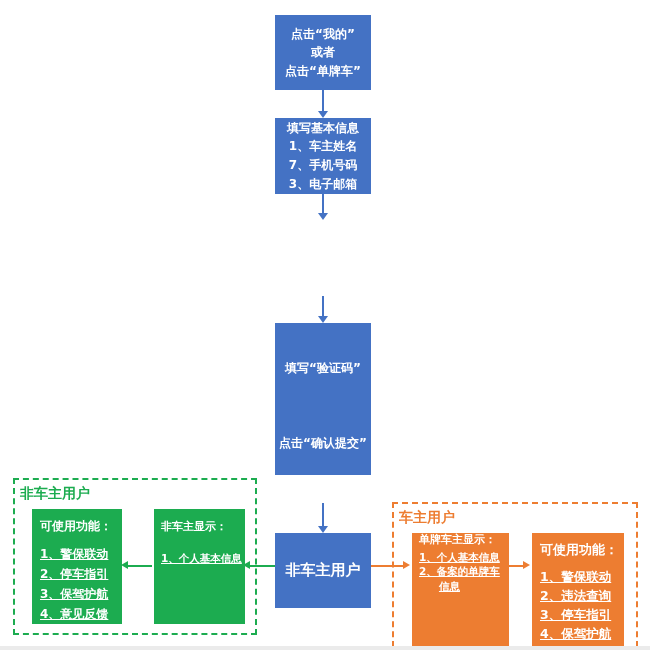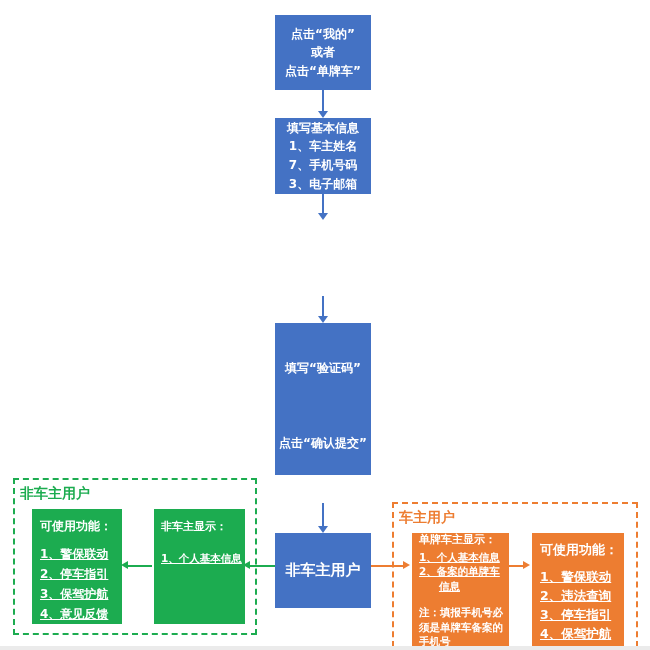--- a/index.html
+++ b/index.html
@@ -120,21 +120,20 @@
     </div>
   </div>
 
   <div class="group group-orange">
     <div class="group-label">车主用户</div>
 
     <div class="fbox orange-fill ow-disp">
       <div class="title">单牌车主显示：</div>
       <div class="item">1、个人基本信息</div>
       <div class="item">2、备案的单牌车信息</div>
-      <div class="note">注：填报手机号必须是单牌车备案的手机号</div>
     </div>
 
     <div class="fbox orange-fill ow-func">
       <div class="title">可使用功能：</div>
       <div class="item">1、警保联动</div>
       <div class="item">2、违法查询</div>
       <div class="item">3、停车指引</div>
       <div class="item">4、保驾护航</div>
       <div class="item">5、意见反馈</div>
     </div>

